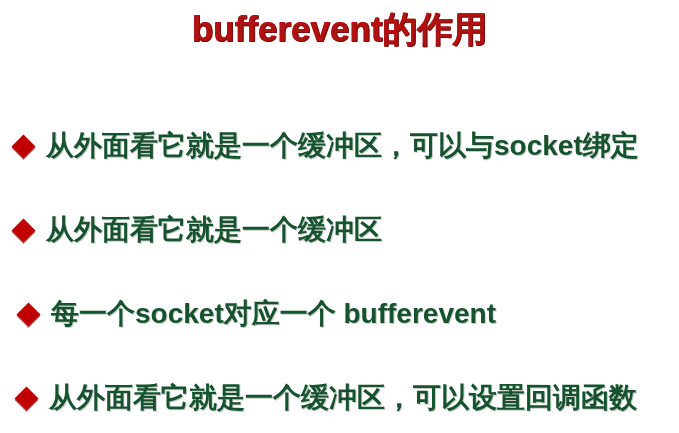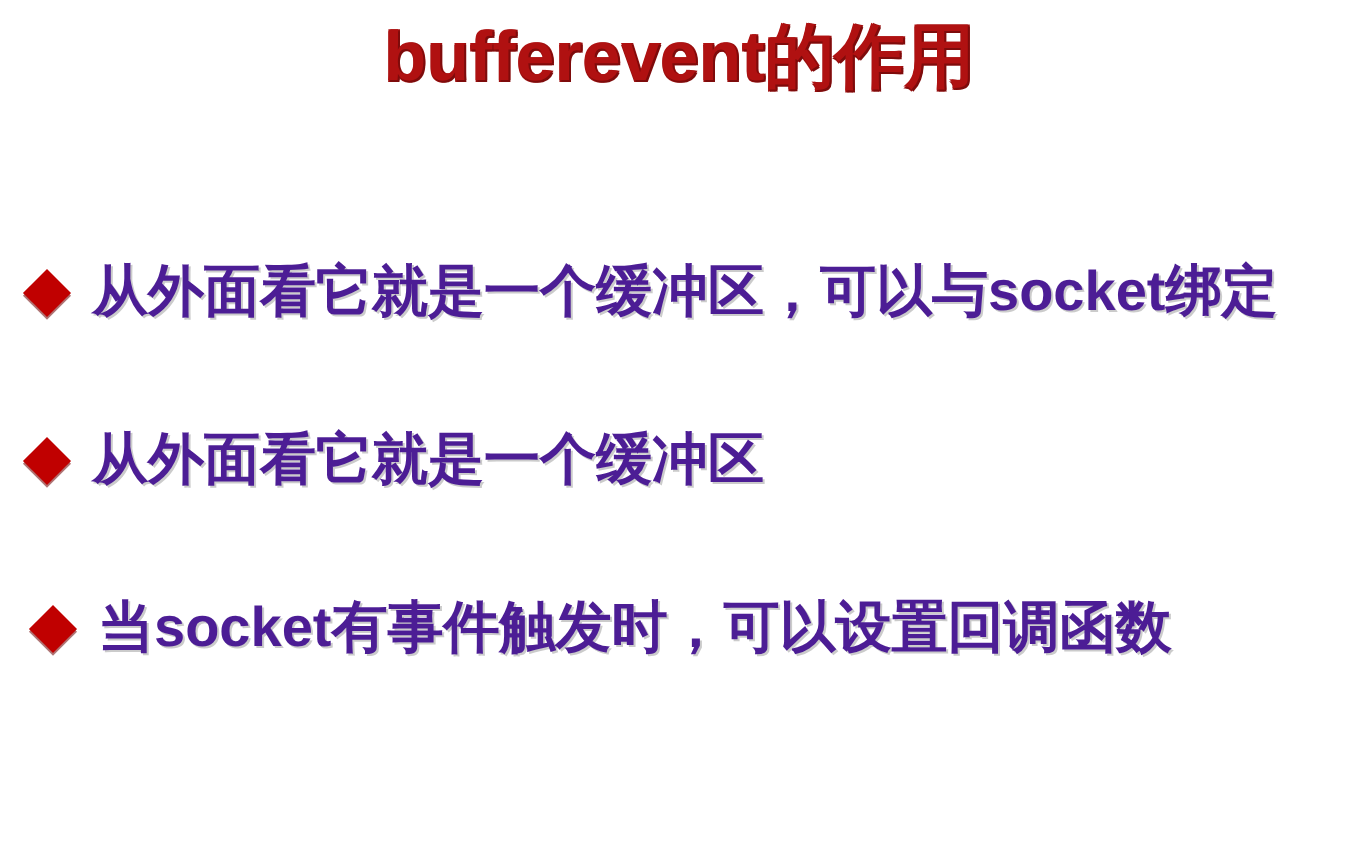--- a/index.html
+++ b/index.html
@@ -64,21 +64,21 @@
     transform: rotate(45deg);
     margin-right: 14px;
     box-shadow: 1px 1px 0 rgba(110, 0, 0, 0.55);
   }
 
   .bullet-text {
     flex: 1 1 auto;
     font-size: 28px;
     line-height: 34px;
     font-weight: bold;
-    color: #4c1d95;
+    color: #14532d;
     white-space: nowrap;
     letter-spacing: 0px;
     text-shadow: 1px 1px 0 rgba(140,140,140,0.45);
   }
 
   
   .row-indent-0 { padding-left: 15px; }
   .row-indent-1 { padding-left: 15px; }
   .row-indent-2 { padding-left: 20px; }
   .row-indent-3 { padding-left: 18px; }
@@ -95,20 +95,24 @@
     <div class="bullet-row row-indent-0">
       <span class="bullet-marker"></span>
       <span class="bullet-text">从外面看它就是一个缓冲区，可以与socket绑定</span>
     </div>
 
     <div class="bullet-row row-indent-1">
       <span class="bullet-marker"></span>
       <span class="bullet-text">从外面看它就是一个缓冲区</span>
     </div>
 
+    <div class="bullet-row row-indent-2">
+      <span class="bullet-marker"></span>
+      <span class="bullet-text">每一个socket对应一个 bufferevent</span>
+    </div>
 
     <div class="bullet-row row-indent-3">
       <span class="bullet-marker"></span>
-      <span class="bullet-text">当socket有事件触发时，可以设置回调函数</span>
+      <span class="bullet-text">从外面看它就是一个缓冲区，可以设置回调函数</span>
     </div>
 
   </div>
 </div>
 
 </body></html>

